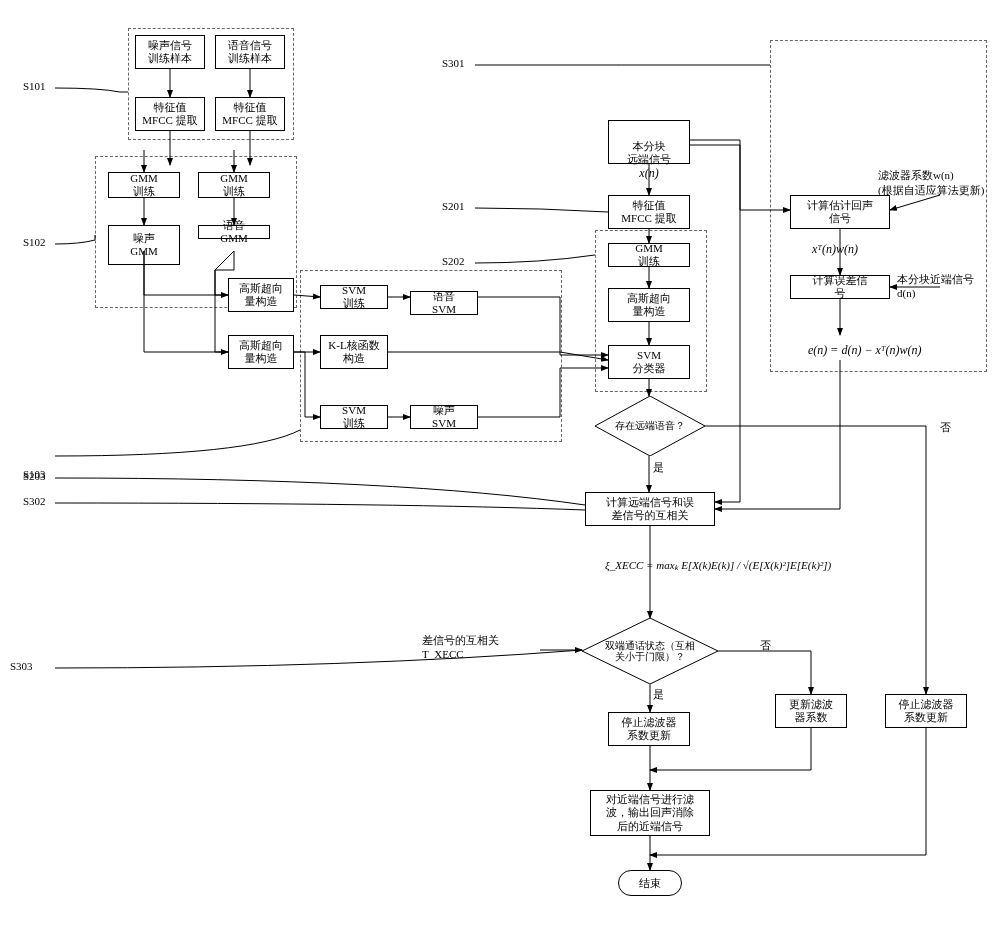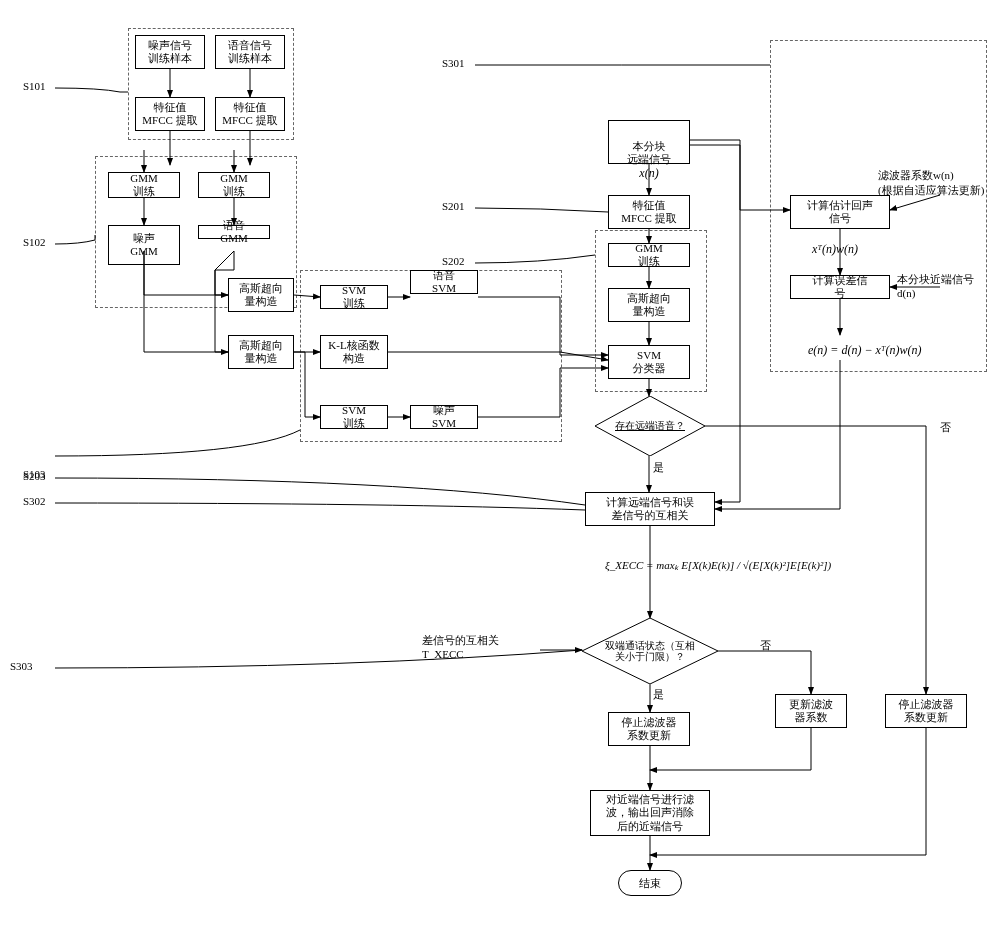--- a/index.html
+++ b/index.html
@@ -104,41 +104,41 @@
   <div class="box" style="left:198px;top:172px;width:72px;height:26px;">GMM 训练</div>
   <div class="box" style="left:108px;top:225px;width:72px;height:40px;">噪声GMM</div>
   <div class="box" style="left:198px;top:225px;width:72px;height:14px;">语音GMM</div>
 
   <div class="box" style="left:228px;top:278px;width:66px;height:34px;white-space:pre;">高斯超向
 量构造</div>
   <div class="box" style="left:228px;top:335px;width:66px;height:34px;white-space:pre;">高斯超向
 量构造</div>
 
   <div class="box" style="left:320px;top:285px;width:68px;height:24px;">SVM 训练</div>
-  <div class="box" style="left:410px;top:270px;width:68px;height:24px;">语音SVM</div>
+  <div class="box" style="left:410px;top:291px;width:68px;height:24px;">语音SVM</div>
   <div class="box" style="left:320px;top:335px;width:68px;height:34px;white-space:pre;">K-L核函数
 构造</div>
   <div class="box" style="left:320px;top:405px;width:68px;height:24px;">SVM 训练</div>
   <div class="box" style="left:410px;top:405px;width:68px;height:24px;">噪声SVM</div>
 
   <div class="box" style="left:608px;top:120px;width:82px;height:44px;white-space:pre;flex-direction:column;">
     <span style="white-space:pre;margin-top:36px;">本分块
 远端信号</span>
     <span class="formula">x(n)</span>
   </div>
   <div class="box" style="left:608px;top:195px;width:82px;height:34px;white-space:pre;">特征值
 MFCC 提取</div>
   <div class="box" style="left:608px;top:243px;width:82px;height:24px;">GMM 训练</div>
   <div class="box" style="left:608px;top:288px;width:82px;height:34px;white-space:pre;">高斯超向
 量构造</div>
 
   <div class="box" style="left:608px;top:345px;width:82px;height:34px;white-space:pre;">SVM
 分类器</div>
 
-  <div class="diamond" style="left:595px;top:396px;width:110px;height:60px;text-decoration:underline;">
+  <div class="diamond" style="left:595px;top:396px;width:110px;height:60px;">
     <svg width="110" height="60">
         <polygon points="55,0 110,30 55,60 0,30" fill="#fff" stroke="#000"></polygon>
       </svg>
     <div class="dtext">存在远端语音？</div>
   </div>
   <div class="label" style="left:653px;top:460px;">是</div>
   <div class="label" style="left:940px;top:420px;">否</div>
 
   <div class="box" style="left:790px;top:195px;width:100px;height:34px;white-space:pre;">计算估计回声
 信号</div>

